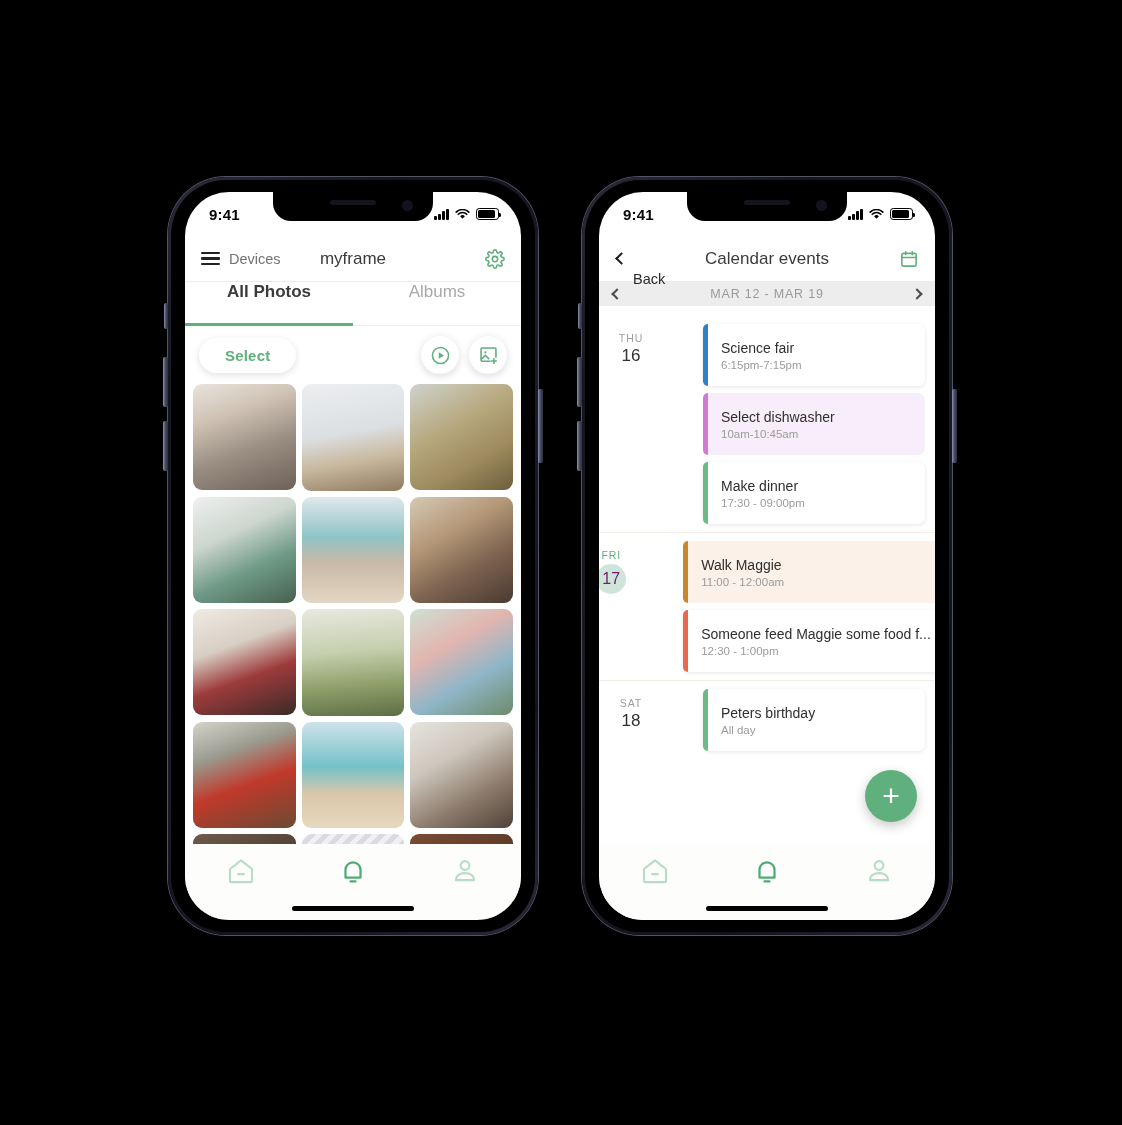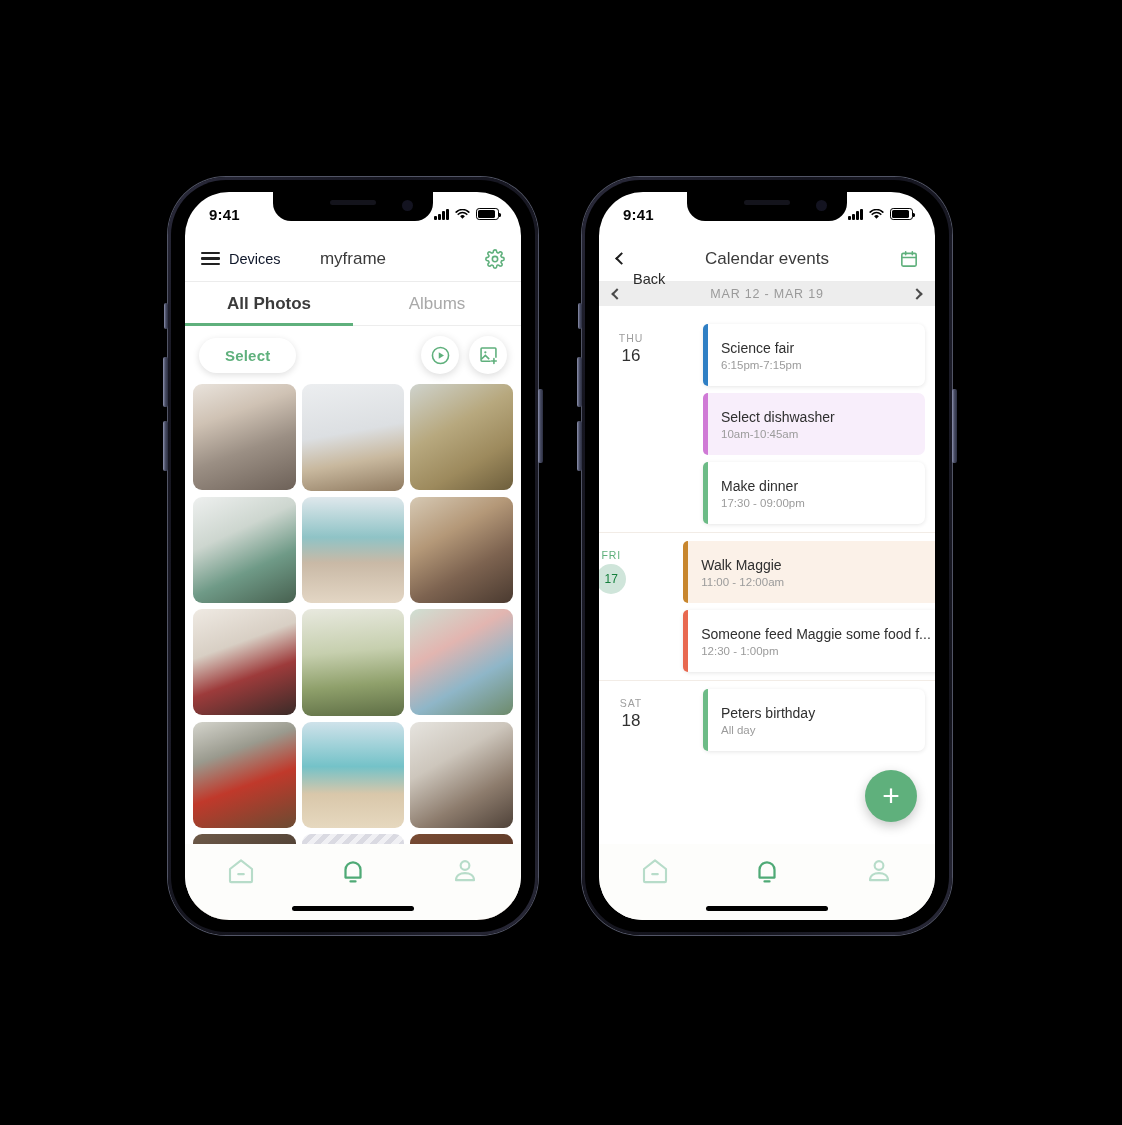--- a/index.html
+++ b/index.html
@@ -89,36 +89,36 @@
     height: 45px; display:flex; align-items:center; padding: 0 16px;
     position: relative;
   }
   .appbar .title {
     position:absolute; left:0; right:0; text-align:center;
     font-size: 17px; color:#3b3b3b; font-weight:400; pointer-events:none;
   }
   .hamburger { width:19px; height:13px; display:flex; flex-direction:column;
     justify-content:space-between; margin-right:9px; }
   .hamburger span { display:block; height:2.1px; background:#222; border-radius:1px; }
-  .devices-label { font-size:14.5px; color:#0f172a; z-index:2; }
+  .devices-label { font-size:14.5px; color:#737373; z-index:2; }
   .left-group { display:flex; align-items:center; z-index:2; }
   .appbar .right-icon { margin-left:auto; z-index:2; display:flex; align-items:center; }
   .hdr-sep { height:1px; background:#ececec; width:100%; }
 
   
   .back-group { display:flex; align-items:center; gap:7px; z-index:2; }
   .chev-back {
     width:9px;height:9px;border-left:2.2px solid #1d1d1d;border-bottom:2.2px solid #1d1d1d;
     transform:rotate(45deg); margin-left:2px;
   }
   .back-label{font-size:14.5px;color:#2a2a2a;margin-top:40px;}
 
   
   .tabs { display:flex; height:44px; position:relative; }
-  .tab { flex:1; display:flex; align-items:center; justify-content:center;
+  .tab { flex:1; display:flex; align-items:flex-start; justify-content:center;
          font-size:17px; color:#a9a9a9; }
   .tab.active { color:#3b3b3b; font-weight:700; }
   .tab-underline { position:absolute; bottom:0; left:0; width:50%; height:3px;
          background:#5fb07c; }
   .tabs-base { position:absolute; bottom:0; left:0; right:0; height:1px; background:#ededed; }
 
   
   .actionrow { display:flex; align-items:center; padding: 10px 14px 8px 14px; }
   .select-btn {
     padding: 9px 26px; border-radius: 22px; background:#fff;
@@ -160,21 +160,21 @@
   .chev.r { transform:rotate(45deg); }
 
   .daygroup { display:flex; padding: 8px 10px 8px 0; position:relative;justify-content:center; }
   .daygroup + .daygroup { border-top:1px solid #f2ece6; }
   .daycol { width:64px; flex:0 0 64px; padding-top:8px; text-align:center; }
   .dow { font-size:10.5px; color:#9e9e9e; letter-spacing:.9px; }
   .dow.green { color:#5fb07c; }
   .dnum { font-size:17px; color:#303030; margin-top:2px; }
   .dnum.badge {
     width:30px;height:30px;line-height:30px;margin:3px auto 4px;border-radius:50%;
-    background:#cfe5da; color:#15803d; font-size:12px;
+    background:#cfe5da; color:#701a75; font-size:16px;
   }
   .evcol { flex:1; display:flex; flex-direction:column; gap:7px;padding-left:40px; }
   .event {
     position:relative; border-radius:7px; background:#fff;
     box-shadow:0 1px 4px rgba(0,0,0,0.10);
     padding: 13px 14px 13px 18px; min-height:62px;
     display:flex; flex-direction:column; justify-content:center;
   }
   .event .bar { position:absolute; left:0; top:0; bottom:0; width:5px;
     border-top-left-radius:7px; border-bottom-left-radius:7px; }

